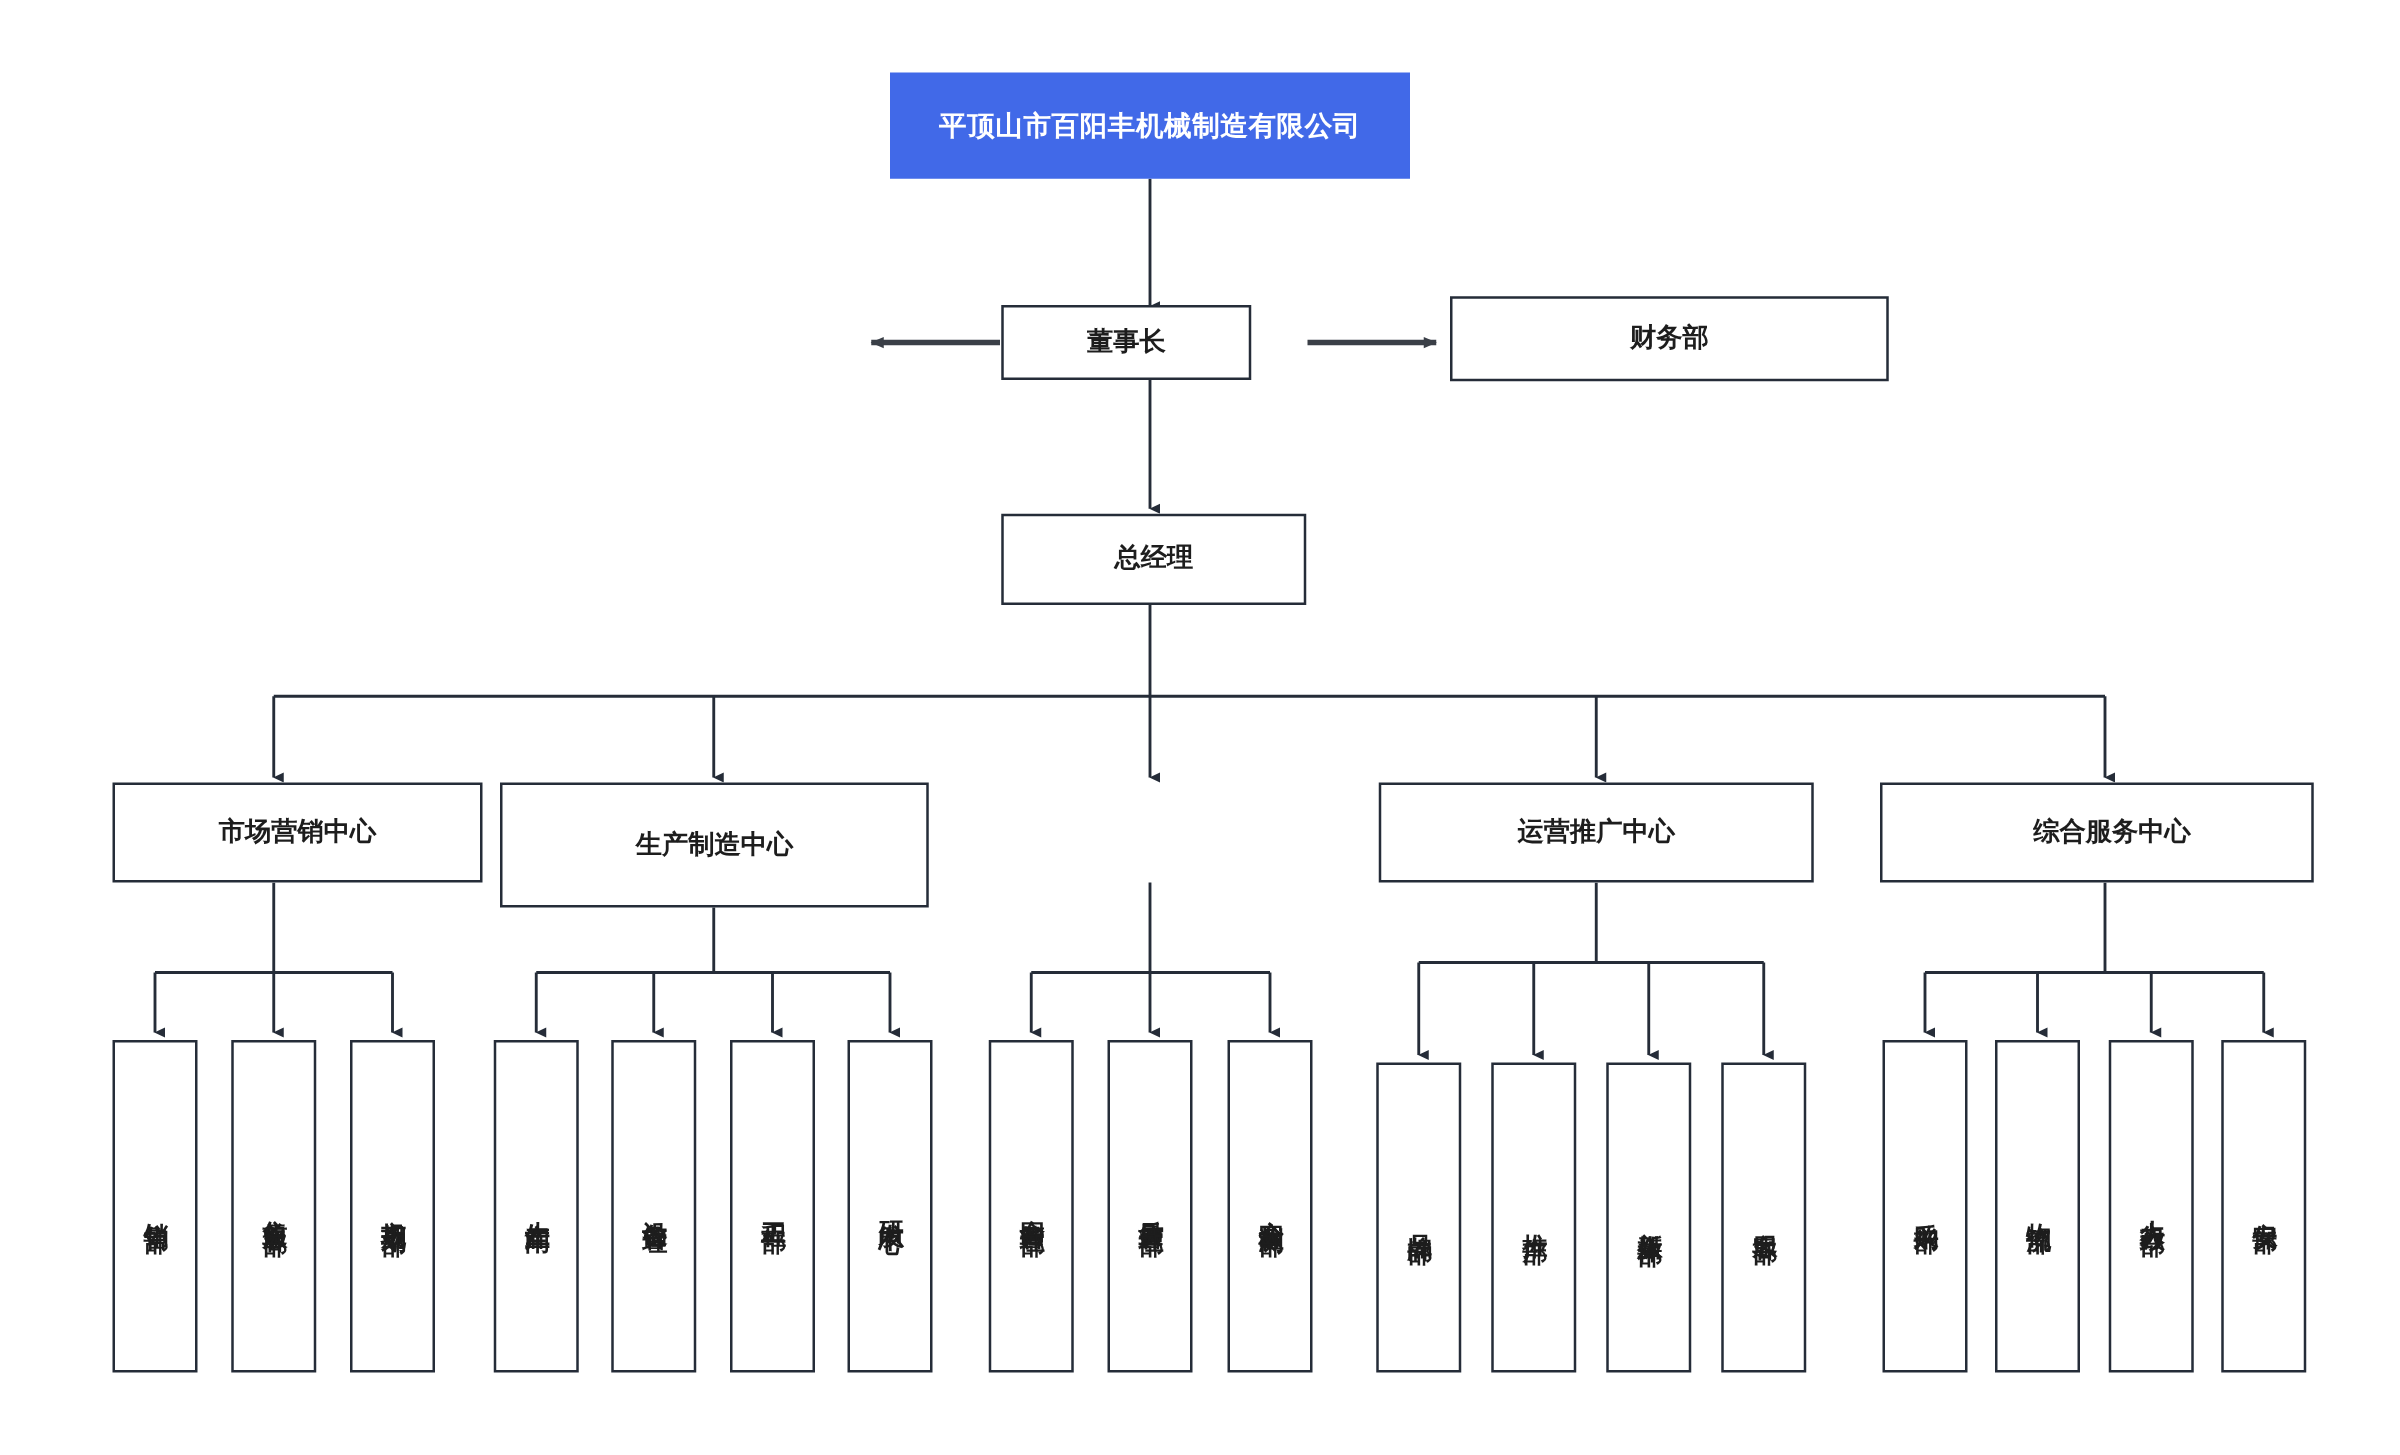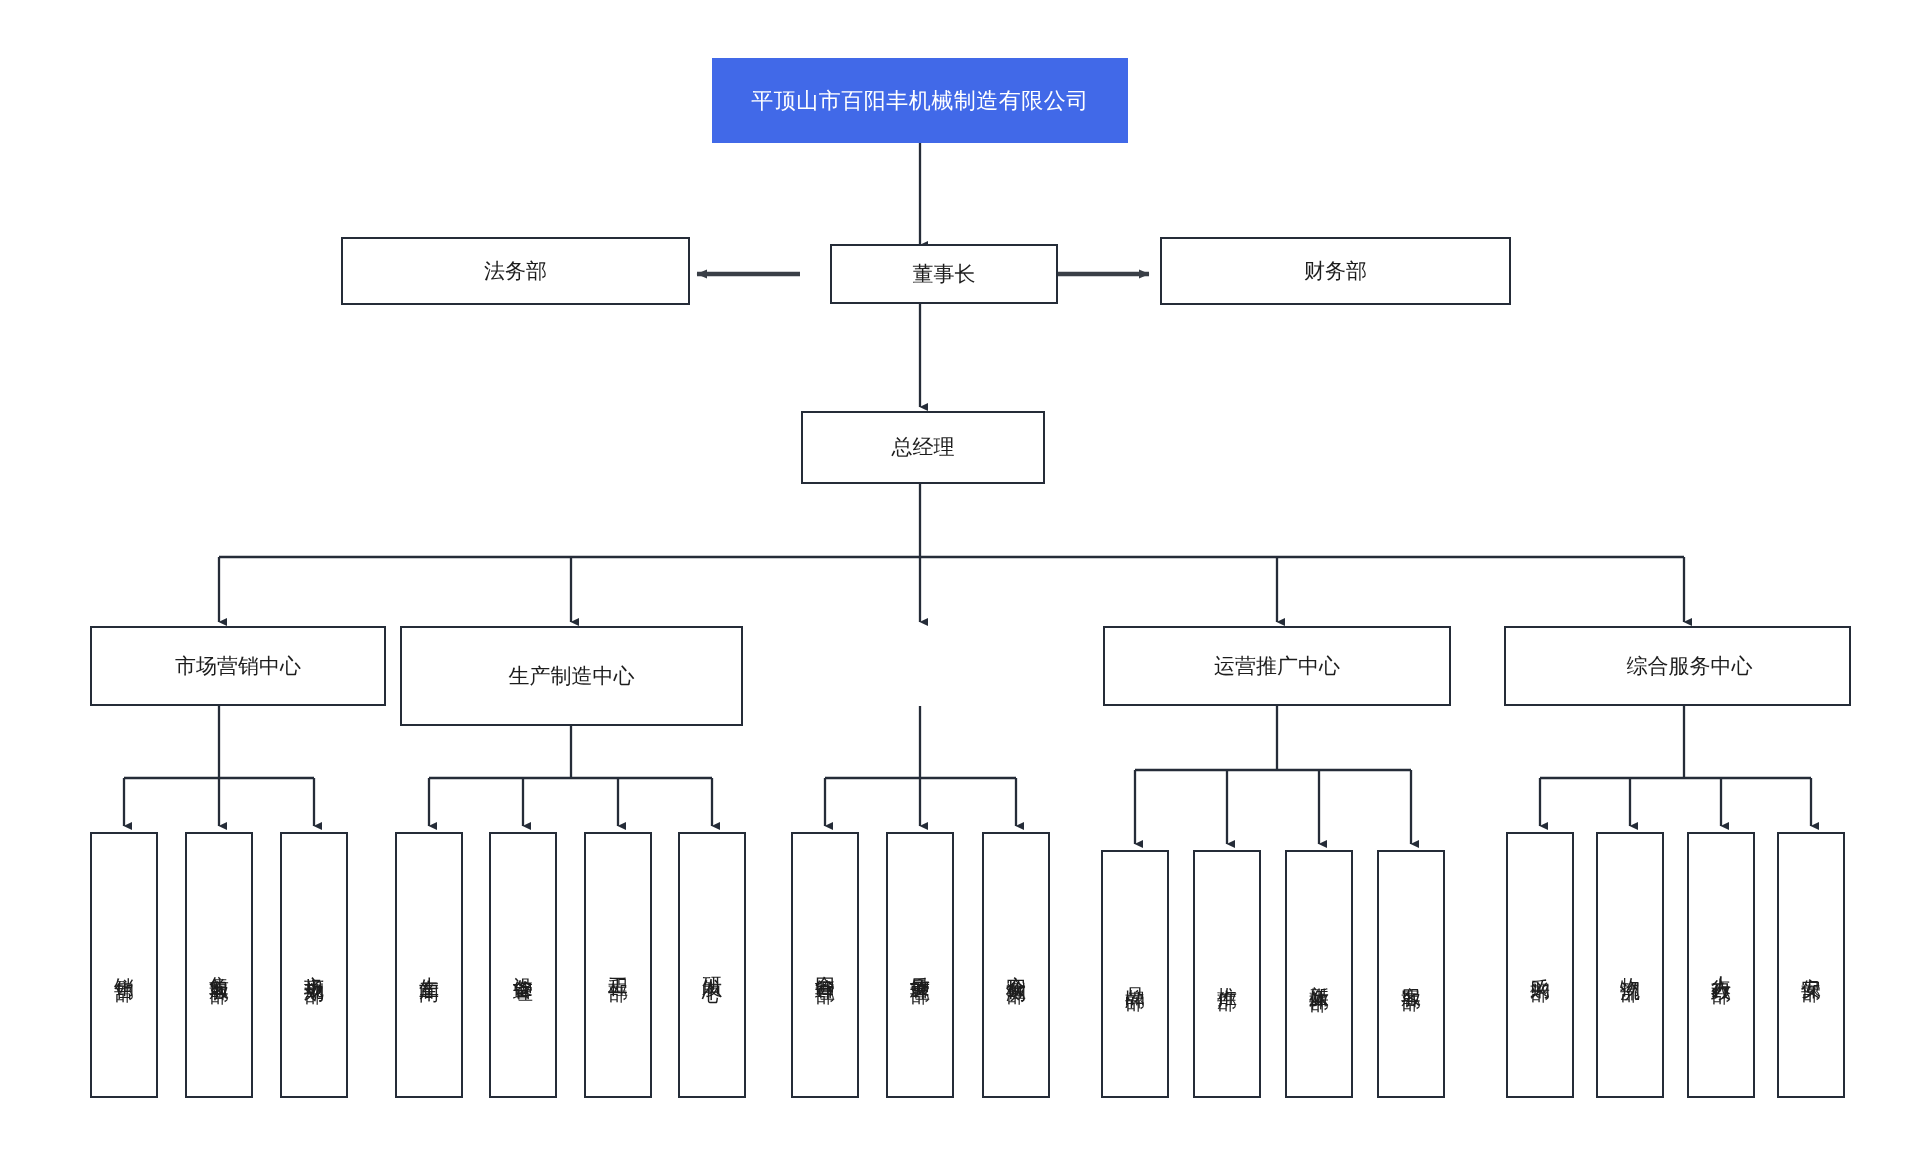--- a/index.html
+++ b/index.html
@@ -29,21 +29,21 @@
   }
   .node {
     position: absolute;
     box-sizing: border-box;
     display: flex;
     align-items: center;
     justify-content: center;
     border: 2.5px solid #252c38;
     background: #ffffff;
     color: #1d1d1d;
-    font-weight: normal;
+    font-weight: bold;
     text-align: center;
     line-height: 1.24;
   }
   .node.root {
     background: #4169e8;
     border: none;
     color: #ffffff;
     font-size: 22px;
     letter-spacing: 0.5px;
   }
@@ -129,25 +129,22 @@
       <path d="M1630,778 L1630,826" marker-end="url(#arrowDown)"></path>
       <path d="M1721,778 L1721,826" marker-end="url(#arrowDown)"></path>
       <path d="M1811,778 L1811,826" marker-end="url(#arrowDown)"></path>
     </g>
   </svg>
 
   <div class="node root" style="left:712px; top:58px; width:416px; height:85px;">
     <span>平顶山市百阳丰机械制造有限公司</span>
   </div>
 
-  <div class="node lvl2" style="left:341px; top:237px; width:349px; height:68px;">
-    <span>法务部</span>
-  </div>
-
-  <div class="node lvl2" style="left:801px; top:244px; width:228px; height:60px;margin-left:29px;">
+
+  <div class="node lvl2" style="left:801px; top:244px; width:200px; height:60px;">
     <span>董事长</span>
   </div>
 
   <div class="node lvl3" style="left:801px; top:411px; width:244px; height:73px;">
     <span>总经理</span>
   </div>
 
   <div class="node lvl2" style="left:1160px; top:237px; width:351px; height:68px;">
     <span>财务部</span>
   </div>

